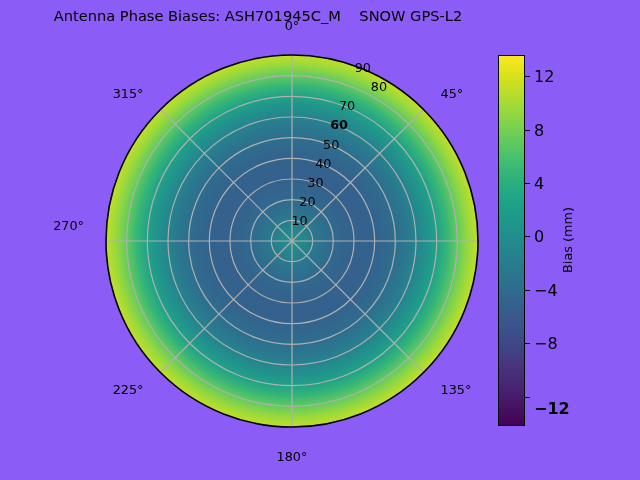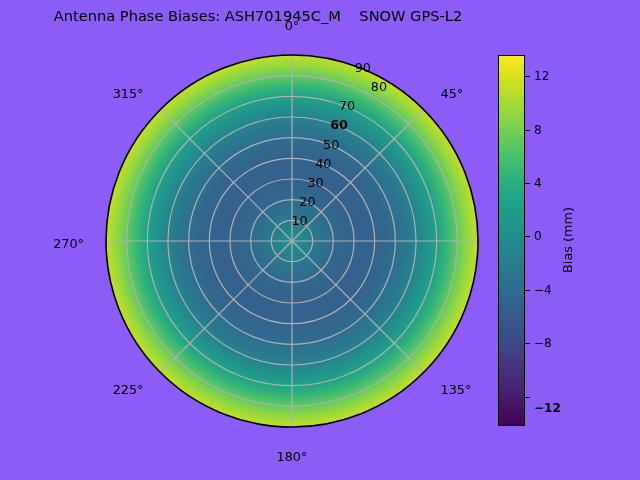--- a/index.html
+++ b/index.html
@@ -75,21 +75,21 @@
   .cb-tick {
     position: absolute;
     left: 27px;
     width: 5px;
     height: 1px;
     background: #000000;
   }
   .cb-ticklabel {
     position: absolute;
     left: 36px;
-    font-size: 12px;
+    font-size: 16px;
     color: #000000;
     transform: translateY(-50%);
     white-space: nowrap;
   }
   #colorbar-label {
     position: absolute;
     left: 567px;
     top: 240px;
     font-size: 12.8px;
     color: #000000;
@@ -159,21 +159,21 @@
 
       <circle cx="187" cy="187" r="186" fill="none" stroke="#000000" stroke-width="1.6"></circle>
     </svg>
 
     <div class="theta-label" id="theta-0" style="left: 187px; top: -21px; transform: translate(-50%, -100%);">0°</div>
     <div class="theta-label" id="theta-45" style="left: 335.492px; top: 38.5076px; transform: translate(0%, -50%);">45°</div>
     <div class="theta-label" id="theta-90" style="left: 395px; top: 187px; transform: translate(0%, -50%);">90</div>
     <div class="theta-label" id="theta-135" style="left: 335.492px; top: 335.492px; transform: translate(0%, -50%);">135°</div>
     <div class="theta-label" id="theta-180" style="left: 187px; top: 395px; transform: translate(-50%, 0%);">180°</div>
     <div class="theta-label" id="theta-225" style="left: 38.5076px; top: 335.492px; transform: translate(-100%, -50%);">225°</div>
-    <div class="theta-label" id="theta-270" style="left: -21px; top: 189px; transform: translate(-100%, -50%);">270°</div>
+    <div class="theta-label" id="theta-270" style="left: -21px; top: 171px; transform: translate(-100%, -50%);">270°</div>
     <div class="theta-label" id="theta-315" style="left: 38.5076px; top: 38.5076px; transform: translate(-100%, -50%);">315°</div>
 
     <div id="r-labels">
         <div class="r-label" style="left: 194.909px; top: 167.906px; transform: translate(-52%, -58%);">10</div>
         <div class="r-label" style="left: 202.818px; top: 148.813px; transform: translate(-52%, -58%);">20</div>
         <div class="r-label" style="left: 210.726px; top: 129.719px; transform: translate(-52%, -58%);">30</div>
         <div class="r-label" style="left: 218.635px; top: 110.626px; transform: translate(-52%, -58%);">40</div>
         <div class="r-label" style="left: 226.544px; top: 91.5324px; transform: translate(-52%, -58%);">50</div>
         <div class="r-label" style="left: 234.453px; top: 72.4389px; transform: translate(-52%, -58%); font-weight: bold;">60</div>
         <div class="r-label" style="left: 242.362px; top: 53.3454px; transform: translate(-52%, -58%);">70</div>

